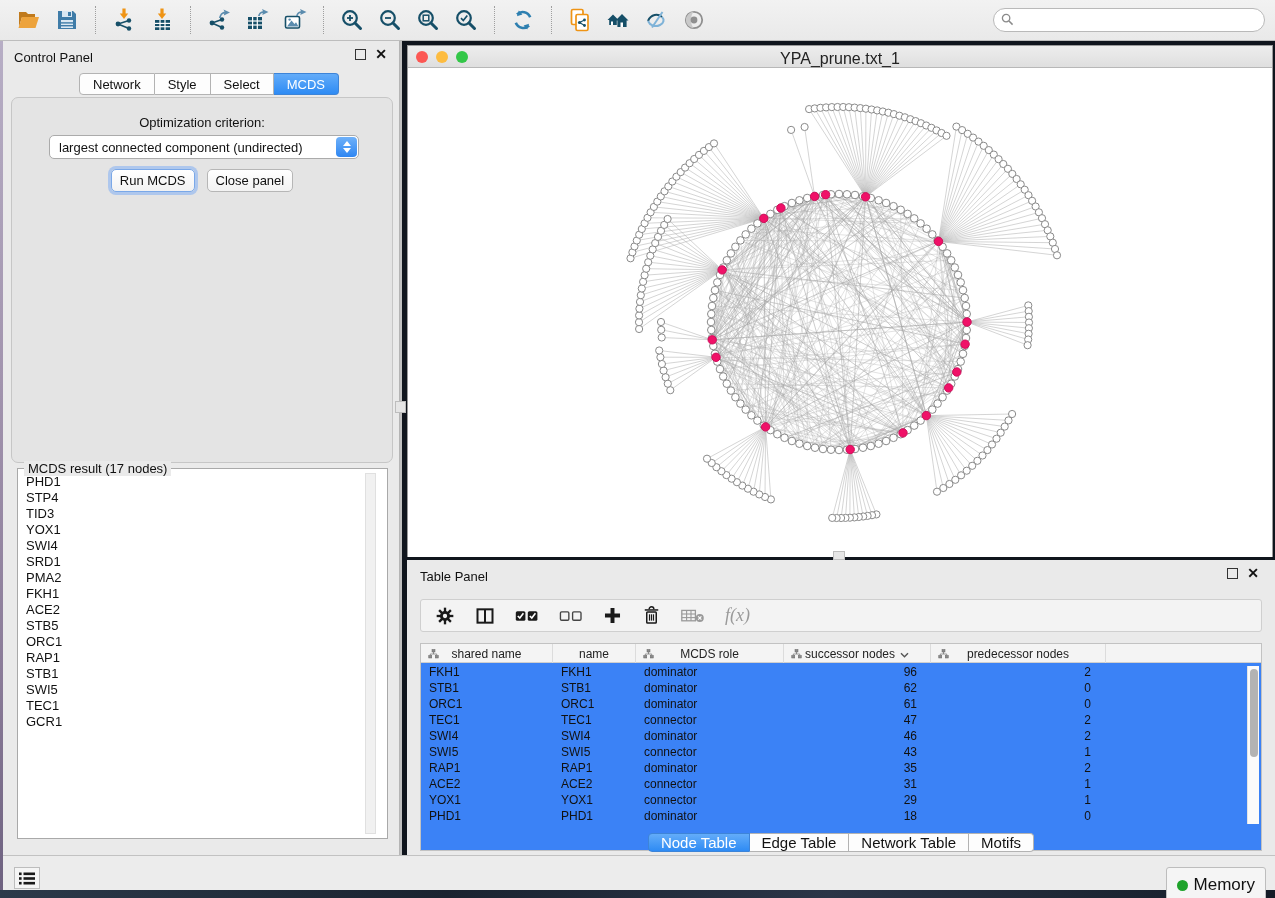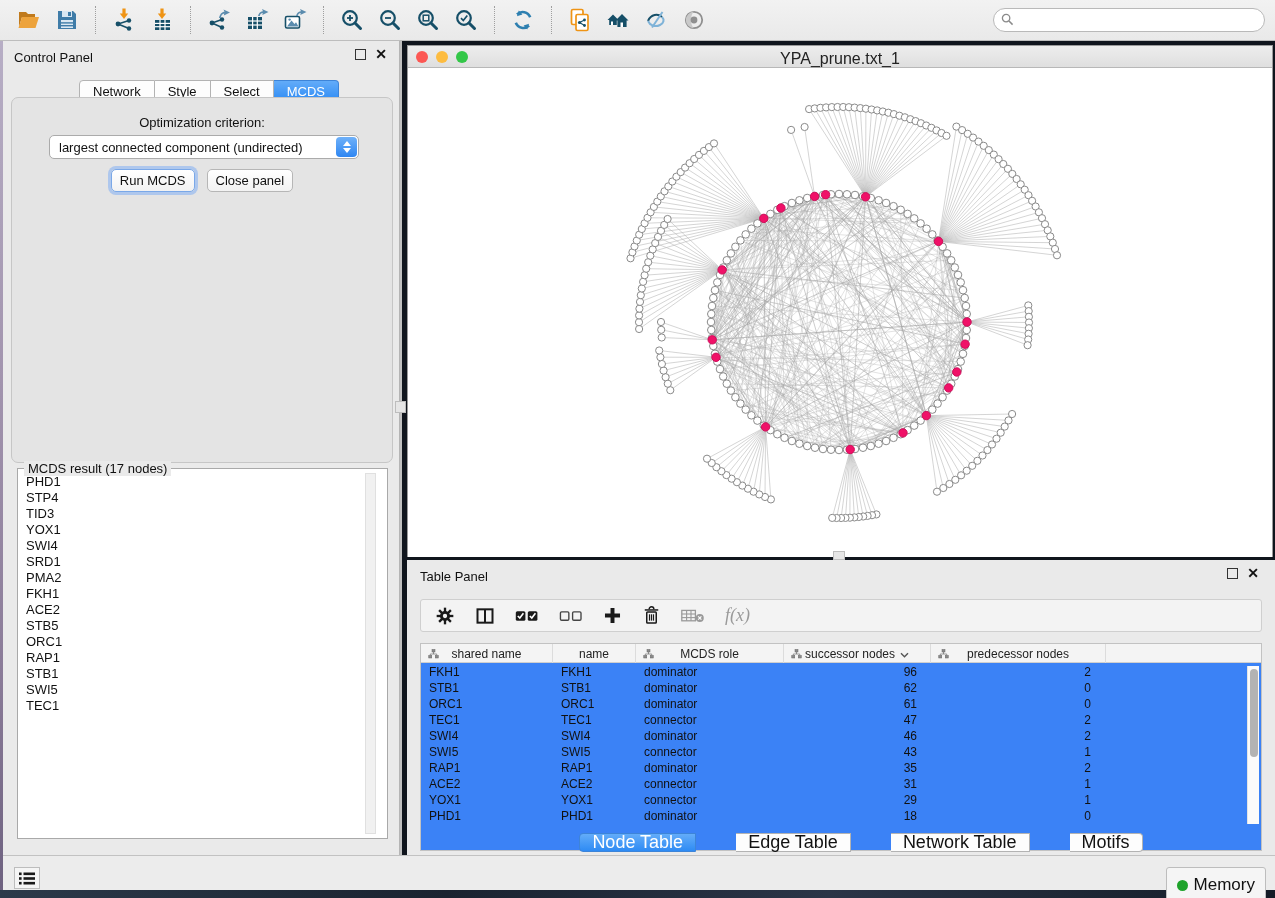--- a/index.html
+++ b/index.html
@@ -26,21 +26,21 @@
     background:linear-gradient(90deg,#2c3a4a,#1a2330 35%,#2b3547 65%,#141c27); }
 
   
   .control-panel { position:absolute; left:3px; top:41px; width:397px; height:814px; background:#eaeaea; border-right:1px solid #b5b5b5; }
   .panel-title { position:absolute; left:11px; top:9px; font-size:13px; color:#111; }
   .panel-ctrls { position:absolute; top:8px; display:flex; gap:9px; align-items:center; }
   .cp-ctrls { right:12px; }
   .float-box { width:11px; height:11px; border:1.5px solid #333; background:transparent; }
   .close-x { font-size:14px; font-weight:bold; color:#111; line-height:11px; }
 
-  .tabs { position:absolute; left:76px; top:39px; display:flex; }
+  .tabs { position:absolute; left:76px; top:32px; display:flex; }
   .tab { height:22px; padding:0 13px; font-size:13px; display:flex; align-items:center; background:#fdfdfd;
     border:1px solid #b3b3b3; border-left:none; color:#111; }
   .tab:first-child { border-left:1px solid #b3b3b3; border-radius:4px 0 0 4px; }
   .tab:last-child { border-radius:0 4px 4px 0; }
   .tab.active { background:linear-gradient(#63acf9,#2e8bf4); color:#fff; border-color:#3d84d8; }
 
   .inner-box { position:absolute; left:8px; top:56px; width:382px; height:366px; background:#e4e4e4;
     border:1px solid #c6c6c6; border-radius:7px; }
   .opt-label { position:absolute; left:0; top:17px; width:100%; text-align:center; font-size:13px; color:#111; }
   .select { position:absolute; left:37px; top:37px; width:310px; height:24px; background:#fff;
@@ -89,22 +89,22 @@
   .th .tree { position:absolute; left:7px; top:4px; }
   .tbody { position:absolute; left:0; top:20px; width:840px; }
   .trow { display:flex; height:16px; }
   .td { font-size:12px; color:#111; line-height:16px; white-space:nowrap; }
   .td.left { padding-left:8px; }
   .td.right { text-align:right; }
   .tscroll { position:absolute; right:2px; top:22px; width:12px; height:158px; background:#fbfbfb; border-left:1px solid #e4e4e4; }
   .tthumb { position:absolute; left:2px; top:3px; width:8px; height:88px; background:#b3b3b3; border-radius:4px; }
 
   .bottom-tabs { position:absolute; left:0; top:273px; width:100%; display:flex; justify-content:center; }
-  .btab { height:19px; padding:0 12px; font-size:18px; display:flex; align-items:center; background:#fdfdfd;
-    border:1px solid #b3b3b3; border-left:none; color:#111;margin-left:40px; }
+  .btab { height:19px; padding:0 12px; font-size:15px; display:flex; align-items:center; background:#fdfdfd;
+    border:1px solid #b3b3b3; border-left:none; color:#111; }
   .btab:first-child { border-left:1px solid #b3b3b3; border-radius:4px 0 0 4px; }
   .btab:last-child { border-radius:0 4px 4px 0; }
   .btab.active { background:linear-gradient(#63acf9,#2e8bf4); color:#fff; border-color:#3d84d8; }
 
   
   .status-bar { position:absolute; left:3px; top:855px; width:1272px; height:35px; background:#ececec; border-top:1px solid #c2c2c2; }
   .status-left-btn { position:absolute; left:11px; top:11px; width:26px; height:22px; background:#f5f5f5;
     border:1px solid #bdbdbd; display:flex; align-items:center; justify-content:center; }
   .memory-btn { position:absolute; right:9px; top:11px; height:36px; background:#f5f5f5; border:1px solid #bdbdbd;
     border-radius:3px; display:flex; align-items:center; gap:6px; padding:0 10px; font-size:17px; color:#111; }
@@ -320,20 +320,21 @@
           <div class="mcds-item">SRD1</div>
           <div class="mcds-item">PMA2</div>
           <div class="mcds-item">FKH1</div>
           <div class="mcds-item">ACE2</div>
           <div class="mcds-item">STB5</div>
           <div class="mcds-item">ORC1</div>
           <div class="mcds-item">RAP1</div>
           <div class="mcds-item">STB1</div>
           <div class="mcds-item">SWI5</div>
           <div class="mcds-item">TEC1</div>
+          <div class="mcds-item">GCR1</div>
         </div>
       <div class="list-track"></div>
     </div>
   </div>
 
   <div class="v-splitter"></div>
   <div class="v-handle"></div>
 
   <div class="net-window">
     <div class="net-titlebar">

